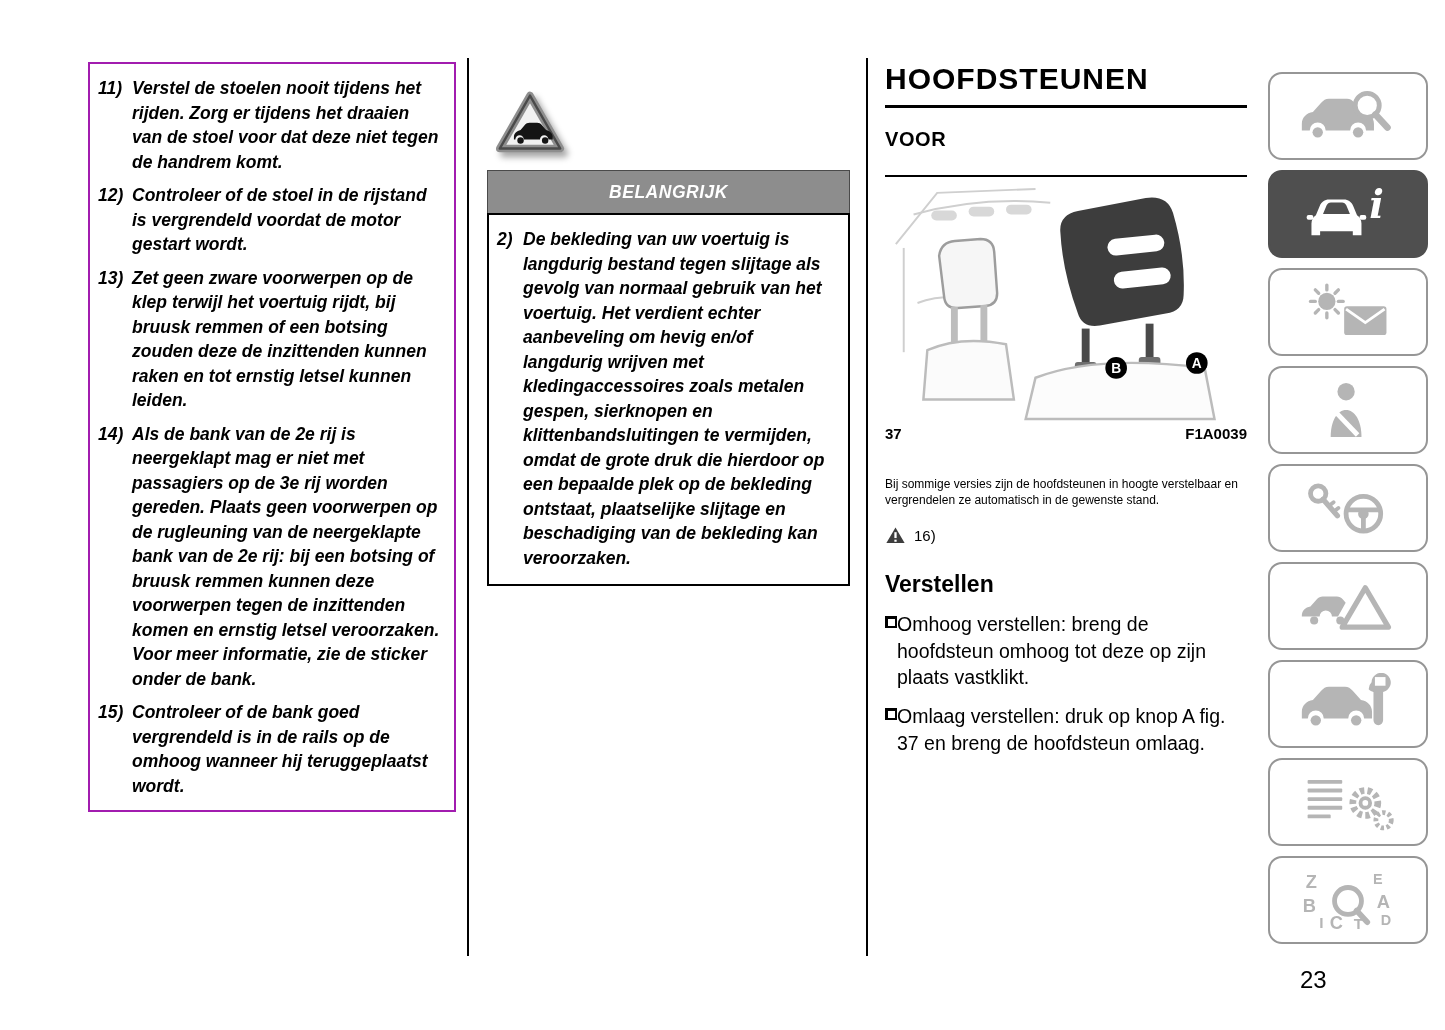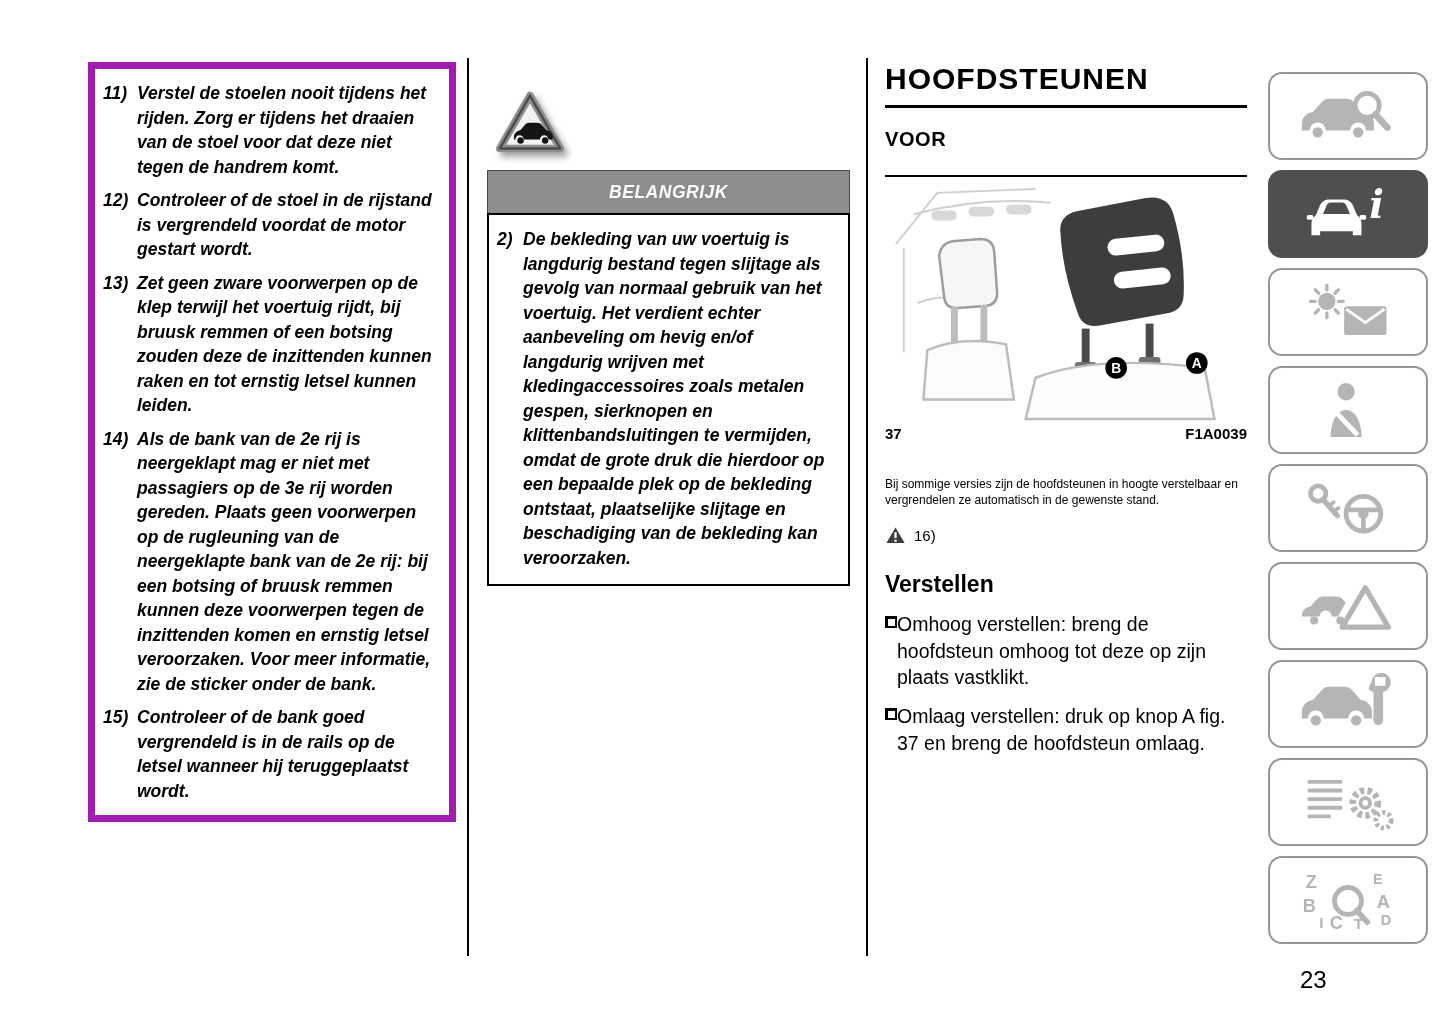--- a/index.html
+++ b/index.html
@@ -6,21 +6,21 @@
   html,body { background:#fff; }
   body { font-family:"Liberation Sans","DejaVu Sans",sans-serif; color:#000; }
   .page { position:relative; width:1445px; height:1030px; background:#fff; overflow:hidden; }
 
   
   .vrule { position:absolute; top:58px; height:898px; width:1.5px; background:#000; }
   .vrule-1 { left:467px; }
   .vrule-2 { left:866px; }
 
   
-  .warn-box { position:absolute; left:88px; top:62px; width:368px; border:7px solid #a21caf;
+  .warn-box { position:absolute; left:88px; top:62px; width:368px; border:2px solid #a21caf;
               padding:12px 12px 12px 8px; background:#fff; }
   .witem { display:flex; font-weight:bold; font-style:italic; font-size:17.5px; line-height:1.4;
            margin-bottom:9px; }
   .witem:last-child { margin-bottom:0; }
   .wnum { flex:0 0 34px; }
   .wtext { flex:1; }
 
   
   .mid-triangle { position:absolute; left:492px; top:88px; }
   .mid-triangle svg { filter:drop-shadow(4px 5px 3px rgba(0,0,0,.35)); }
@@ -72,21 +72,21 @@
     <div class="witem">
       <span class="wnum">13)</span>
       <span class="wtext">Zet geen zware voorwerpen op de klep terwijl het voertuig rijdt, bij bruusk remmen of een botsing zouden deze de inzittenden kunnen raken en tot ernstig letsel kunnen leiden.</span>
     </div>
     <div class="witem">
       <span class="wnum">14)</span>
       <span class="wtext">Als de bank van de 2e rij is neergeklapt mag er niet met passagiers op de 3e rij worden gereden. Plaats geen voorwerpen op de rugleuning van de neergeklapte bank van de 2e rij: bij een botsing of bruusk remmen kunnen deze voorwerpen tegen de inzittenden komen en ernstig letsel veroorzaken. Voor meer informatie, zie de sticker onder de bank.</span>
     </div>
     <div class="witem">
       <span class="wnum">15)</span>
-      <span class="wtext">Controleer of de bank goed vergrendeld is in de rails op de letsel wanneer hij teruggeplaatst wordt.</span>
+      <span class="wtext">Controleer of de bank goed vergrendeld is in de rails op de omhoog wanneer hij teruggeplaatst wordt.</span>
     </div>
   </div>
 
   <div class="vrule vrule-1"></div>
   <div class="vrule vrule-2"></div>
 
   <div class="mid-triangle">
     <svg viewBox="0 0 80 74" width="76" height="70">
       <path d="M40 8 L72 64 H8 Z" fill="#f1f1f1" stroke="#8e8e8e" stroke-width="8" stroke-linejoin="round"></path>
       <path d="M40 8 L72 64 H8 Z" fill="none" stroke="#4a4a4a" stroke-width="2.5" stroke-linejoin="round"></path>

